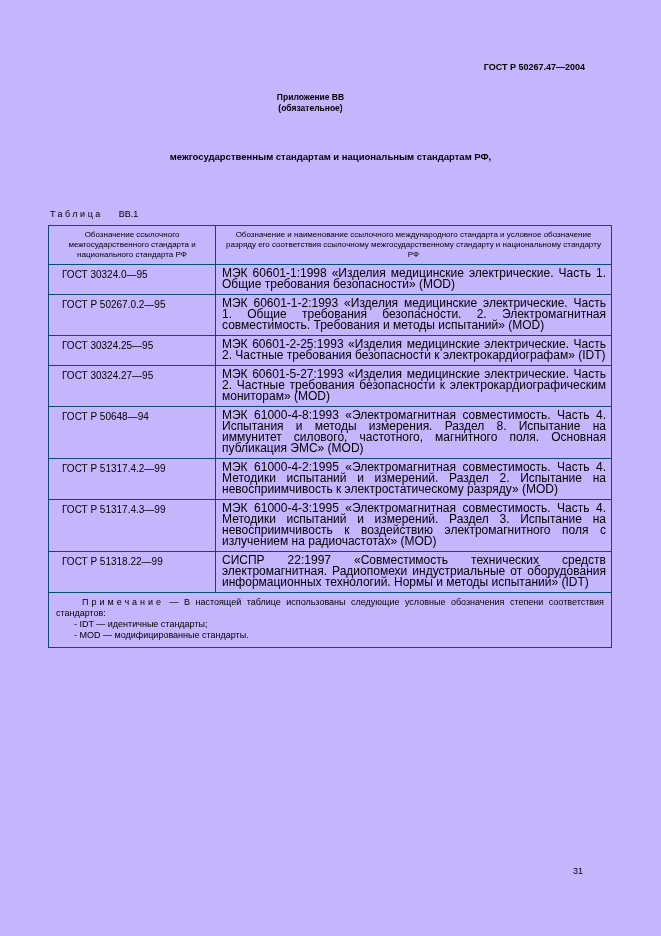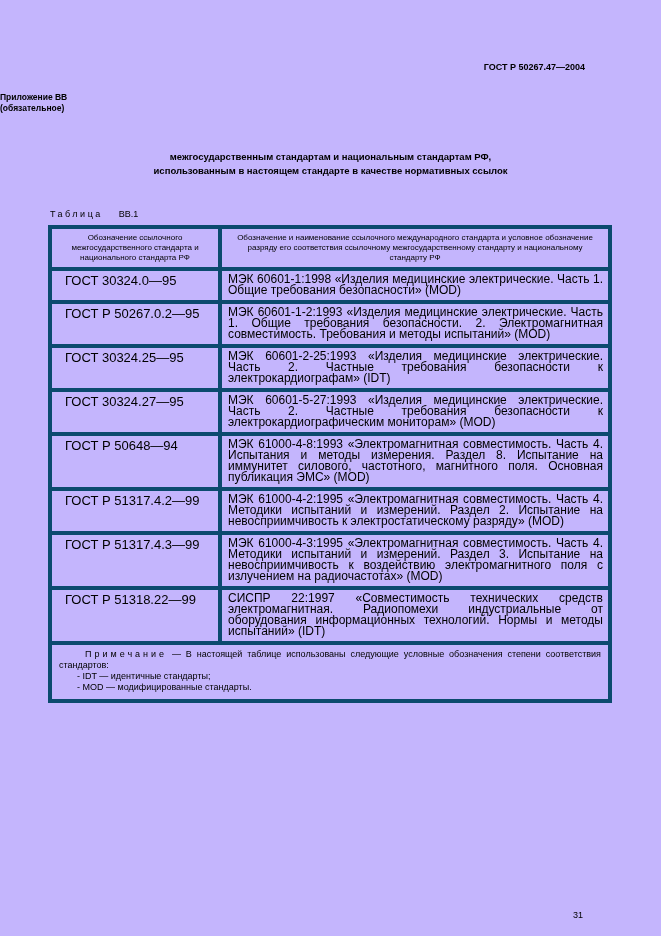--- a/index.html
+++ b/index.html
@@ -18,21 +18,21 @@
     top: 62px;
     right: 76px;
     font-size: 9px;
     font-weight: bold;
   }
   .appendix {
     position: absolute;
     top: 92px;
     left: 0;
     right: 40px;
-    text-align: left;
+    text-align: center;
     font-size: 8.5px;
     font-weight: bold;
     line-height: 11px;
   }
   .title {
     position: absolute;
     top: 150px;
     left: 70px;
     right: 70px;
     text-align: center;
@@ -52,33 +52,33 @@
     position: absolute;
     top: 225px;
     left: 48px;
     width: 564px;
     border-collapse: collapse;
     border: 1.5px solid #000;
     table-layout: fixed;
   }
   table.std-table th,
   table.std-table td {
-    border: 4px solid #0c4a6e;
+    border: 1px solid #0c4a6e;
   }
   th.col1, td.gost { width: 150px; }
   table.std-table th {
     font-size: 8px;
     font-weight: normal;
     text-align: center;
     vertical-align: middle;
     padding: 4px 8px;
     line-height: 10px;
   }
   td.gost {
-    font-size: 13px;
+    font-size: 10px;
     vertical-align: top;
     padding: 4px 4px 4px 13px;
     line-height: 11px;
     white-space: nowrap;
     overflow: hidden;
   }
   td.desc {
     font-size: 12px;
     vertical-align: top;
     text-align: justify;
@@ -88,40 +88,39 @@
   td.note-cell {
     font-size: 9px;
     line-height: 11px;
     padding: 4px 7px 6px 7px;
   }
   .note-para { text-indent: 26px; text-align: justify; }
   .note-label { letter-spacing: 3px; }
   .note-item { padding-left: 18px; }
   .page-number {
     position: absolute;
-    top: 910px;
+    top: 866px;
     right: 78px;
     font-size: 9px;
   }
 </style>
 </head>
 <body>
 
 <div class="page">
 
   <div class="doc-header">ГОСТ Р 50267.47—2004</div>
 
   <div class="appendix">
     <div>Приложение ВВ</div>
     <div>(обязательное)</div>
   </div>
 
   <div class="title">
     <div>межгосударственным стандартам и национальным стандартам РФ,</div>
-    <div>использованным в настоящем стандарте в качестве нормативных ссылок</div>
   </div>
 
   <div class="table-caption">
     <span class="caption-word">Таблица</span><span class="caption-number">ВВ.1</span>
   </div>
 
   <table class="std-table">
     <thead>
       <tr>
         <th class="col1">Обозначение ссылочного межгосударственного стандарта и национального стандарта РФ</th>

